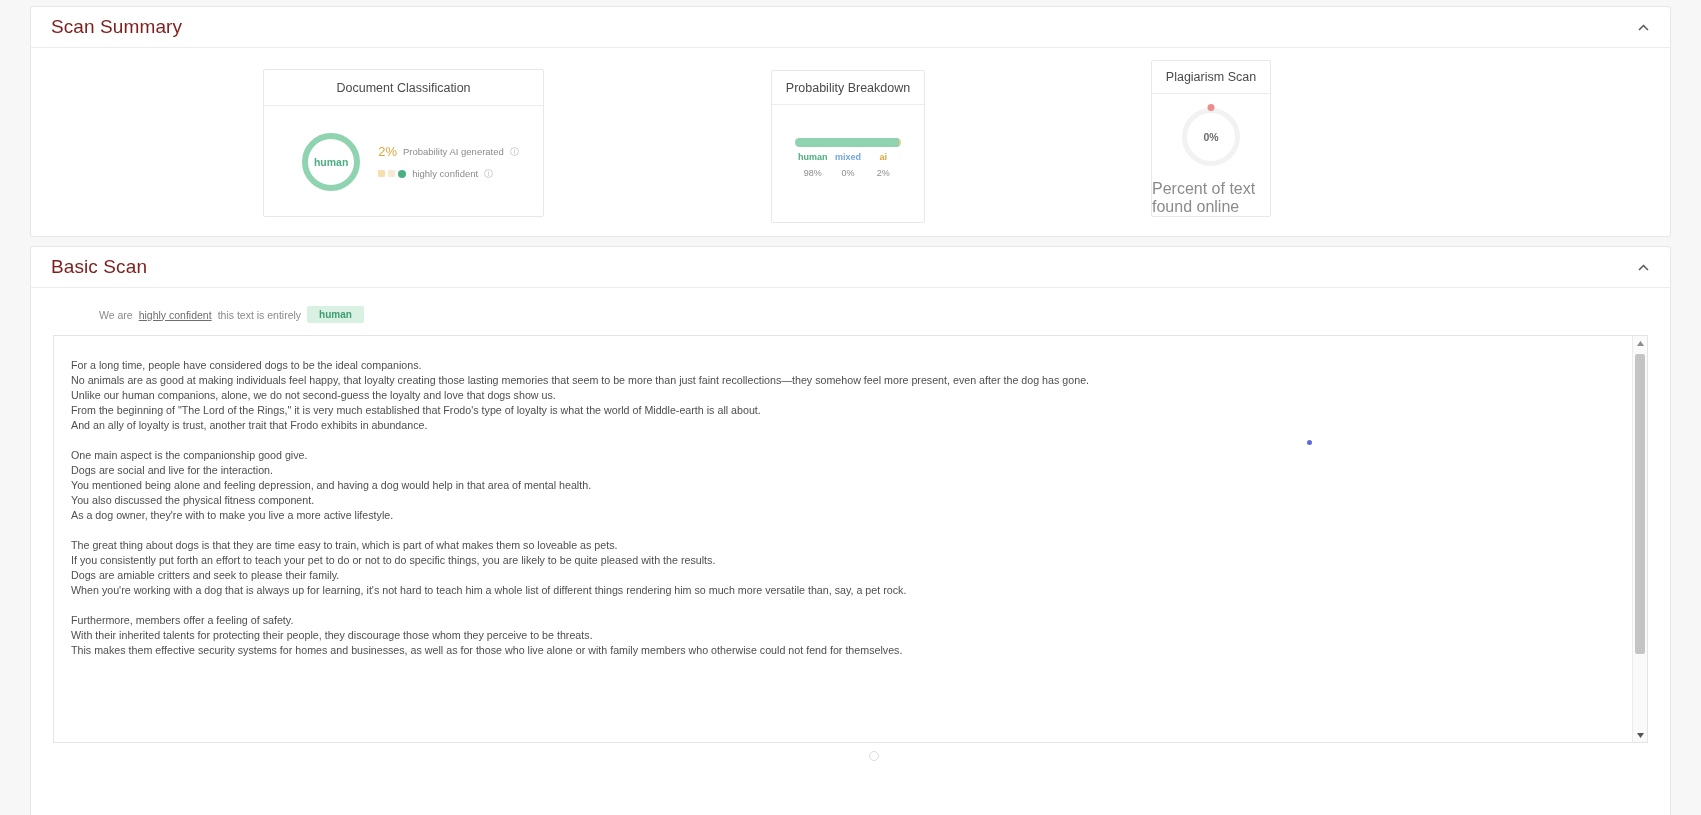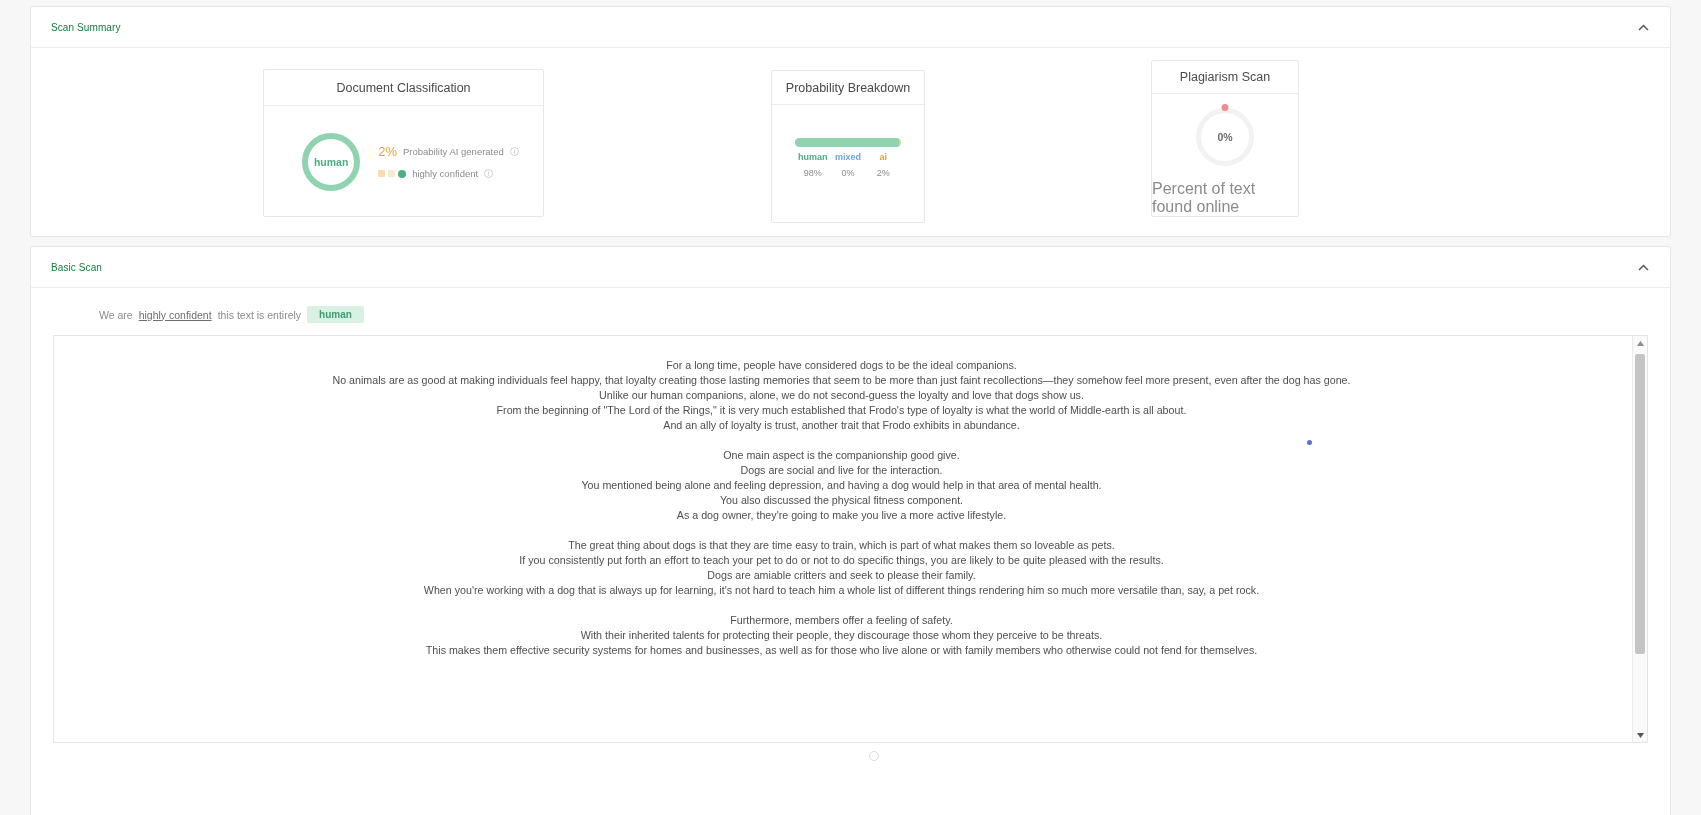--- a/index.html
+++ b/index.html
@@ -10,21 +10,21 @@
     overflow: hidden;
   }
   .page { width: 1701px; height: 815px; padding: 6px 30px 0 30px; position: relative; }
 
   
   .panel { background: #ffffff; border: 1px solid #e6e6e6; border-radius: 3px; }
   .panel-header {
     height: 41px; display: flex; align-items: center; justify-content: space-between;
     padding: 0 16px 0 20px; border-bottom: 1px solid #ececec;
   }
-  .panel-title { font-size: 10px; color: #15803d; letter-spacing: .1px; text-align: right; }
+  .panel-title { font-size: 19px; color: #7f1d1d; letter-spacing: .1px; text-align: right; }
   .chev { width: 22px; height: 22px; display: flex; align-items: center; justify-content: center; cursor: pointer; }
   .chev svg { display: block; }
 
   
   .summary-body { height: 188px; display: flex; align-items: flex-start; position: relative; }
 
   .card { background: #fff; border: 1px solid #e8e8e8; border-radius: 2px; position: absolute; }
   .card-head {
     height: 36px; display: flex; align-items: center; justify-content: center;
     border-bottom: 1px solid #ededed;
@@ -63,21 +63,21 @@
   .bar-seg { height: 100%; }
   .bar-legend { display: flex; margin-top: 5px; }
   .bar-col { flex: 1; text-align: center; }
   .bar-name { font-size: 9px; font-weight: bold; display: block; }
   .bar-name.human { color: #4caf82; }
   .bar-name.mixed { color: #6fa8dc; }
   .bar-name.ai    { color: #e0a63c; }
   .bar-val { font-size: 9px; color: #8b8b8b; display: block; margin-top: 6px; }
 
   
-  #plag-card { left: 1120px; top: 12px; width: 148px; height: 157px; }
+  #plag-card { left: 1120px; top: 12px; width: 120px; height: 157px; }
   #plag-card .card-head { height: 33px; }
   #plag-card .card-body { height: 123px; flex-direction: column; gap: 14px; padding-top: 12px; }
   .plag-ring-wrap { position: relative; width: 58px; height: 58px; }
   .plag-ring {
     width: 58px; height: 58px; border-radius: 50%;
     border: 5px solid #f2f2f2; display: flex; align-items: center; justify-content: center;
   }
   .plag-ring-val { font-size: 10.5px; font-weight: bold; color: #6b6b6b; }
   .plag-marker {
     position: absolute; top: -4px; left: 50%; transform: translateX(-50%);
@@ -97,21 +97,21 @@
   .scan-textbox {
     margin-top: 12px; border: 1px solid #e4e4e4; background: #fff;
     height: 408px; position: relative; display: flex;
   }
   .scan-text {
     flex: 1; padding: 22px 20px 0 17px; overflow: hidden;
     font-size: 10.7px; line-height: 15px; color: #4f4f4f; white-space: nowrap;
   }
   .scan-text p { margin: 0 0 15px 0; }
   .scan-text p:last-child { margin-bottom: 0; }
-  .scan-text .ln { display: block; text-align: center; }
+  .scan-text .ln { display: block; }
   .blue-dot { position: absolute; left: 1253px; top: 104px; width: 5px; height: 5px; border-radius: 50%; background: #5a6ddb; }
 
   
   .sbar { width: 15px; background: #fafafa; border-left: 1px solid #ececec; display: flex; flex-direction: column; }
   .sbtn { height: 14px; display: flex; align-items: center; justify-content: center; cursor: pointer; }
   .strack { flex: 1; position: relative; }
   .sthumb { position: absolute; left: 2px; right: 2px; top: 4px; height: 300px; background: #c4c4c4; border-radius: 2px; cursor: pointer; }
   .footer-faint { height: 18px; display: flex; align-items: center; justify-content: center; gap: 10px; margin-top: 4px; }
   .faint-txt { font-size: 9.5px; color: #cfe6da; }
   .faint-txt.b { color: #d9d9d9; }
@@ -233,21 +233,21 @@
               <span class="ln">No animals are as good at making individuals feel happy, that loyalty creating those lasting memories that seem to be more than just faint recollections—they somehow feel more present, even after the dog has gone.</span>
               <span class="ln">Unlike our human companions, alone, we do not second-guess the loyalty and love that dogs show us.</span>
               <span class="ln">From the beginning of "The Lord of the Rings," it is very much established that Frodo's type of loyalty is what the world of Middle-earth is all about.</span>
               <span class="ln">And an ally of loyalty is trust, another trait that Frodo exhibits in abundance.</span>
             </p>
             <p>
               <span class="ln">One main aspect is the companionship good give.</span>
               <span class="ln">Dogs are social and live for the interaction.</span>
               <span class="ln">You mentioned being alone and feeling depression, and having a dog would help in that area of mental health.</span>
               <span class="ln">You also discussed the physical fitness component.</span>
-              <span class="ln">As a dog owner, they're going to make you live a more active lifestyle.</span>
+              <span class="ln">As a dog owner, they're with to make you live a more active lifestyle.</span>
             </p>
             <p>
               <span class="ln">The great thing about dogs is that they are time easy to train, which is part of what makes them so loveable as pets.</span>
               <span class="ln">If you consistently put forth an effort to teach your pet to do or not to do specific things, you are likely to be quite pleased with the results.</span>
               <span class="ln">Dogs are amiable critters and seek to please their family.</span>
               <span class="ln">When you're working with a dog that is always up for learning, it's not hard to teach him a whole list of different things rendering him so much more versatile than, say, a pet rock.</span>
             </p>
             <p>
               <span class="ln">Furthermore, members offer a feeling of safety.</span>
               <span class="ln">With their inherited talents for protecting their people, they discourage those whom they perceive to be threats.</span>

